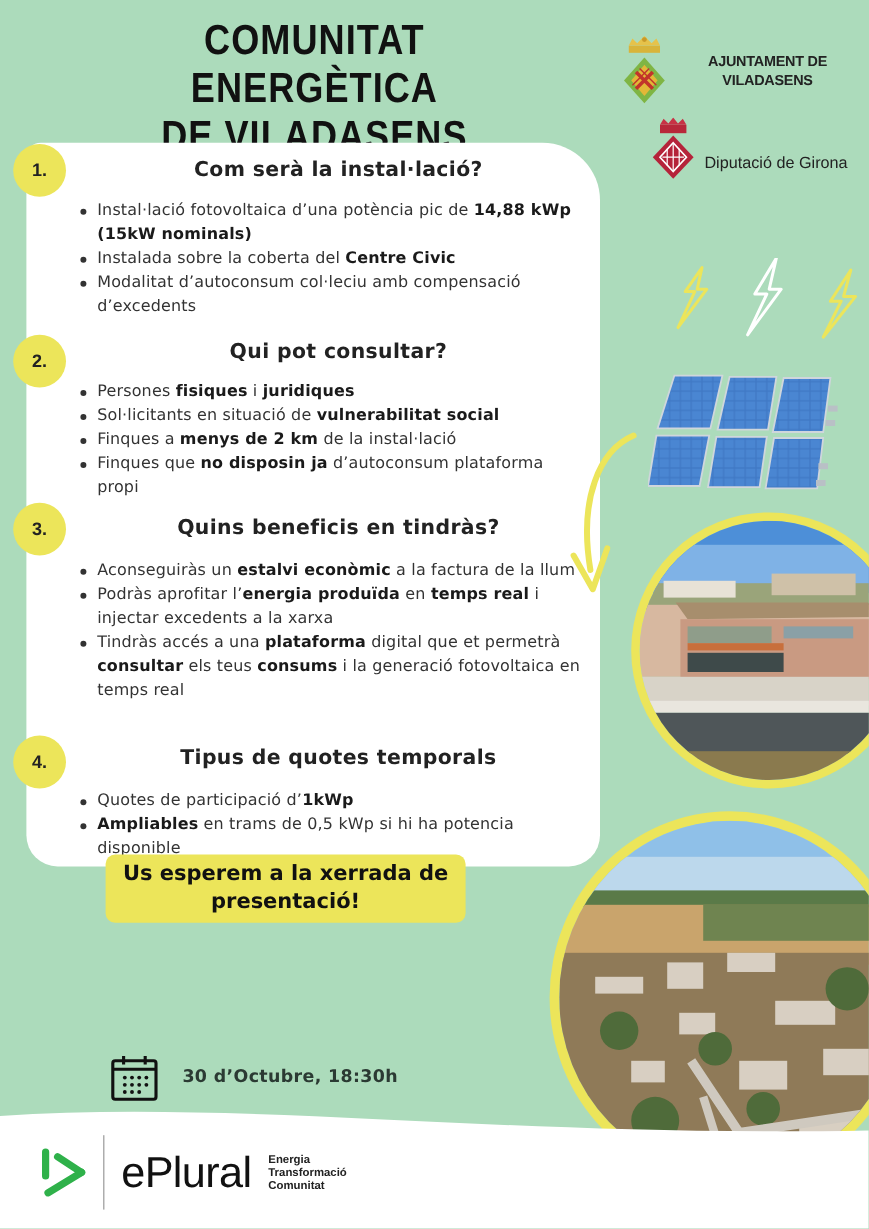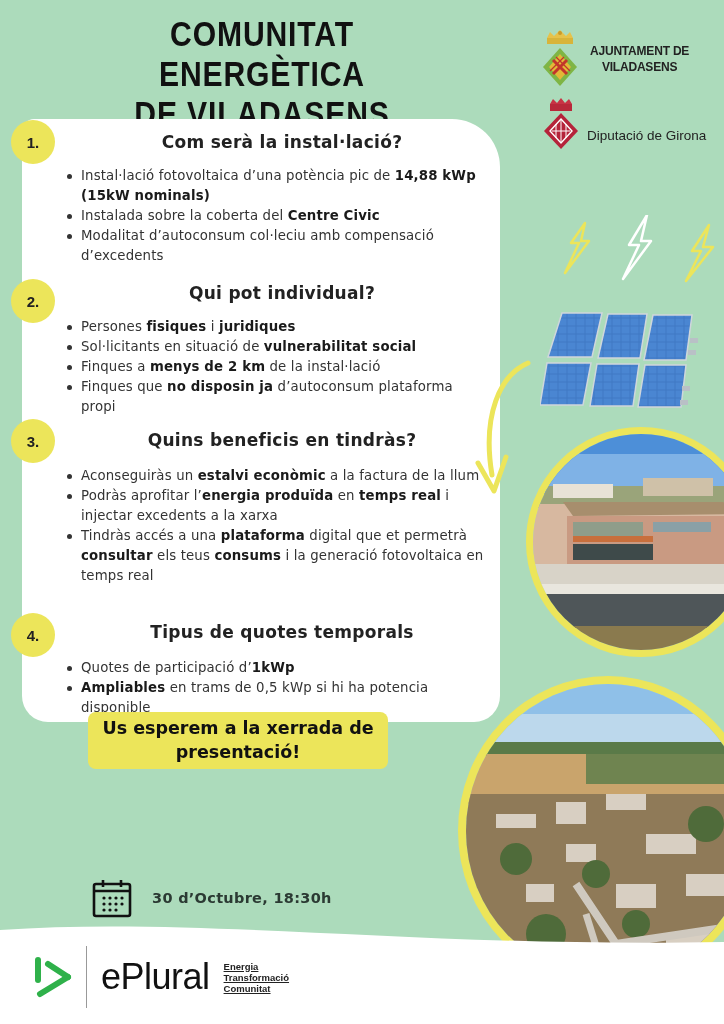--- a/index.html
+++ b/index.html
@@ -21,21 +21,21 @@
     letter-spacing: 1px;
     color: #111;
     transform: scaleX(0.86);
     transform-origin: center top;
     text-transform: uppercase;
   }
   .title span { display: block; font-weight: bold; }
 
   
   .logo-row { position: absolute; display: flex; align-items: center; }
-  .logo-ajunt { left: 542px; top: 30px; }
+  .logo-ajunt { left: 519px; top: 30px; gap: 23px; }
   .logo-dipu { left: 543px; top: 98px; }
   .logo-text-ajunt {
     font-family: "Liberation Sans", sans-serif; font-weight: bold;
     font-size: 12px; line-height: 16px; color: #222; text-align: center;
     margin-left: 12px; letter-spacing: -0.2px;
   }
   .logo-text-dipu {
     font-family: "Liberation Sans", sans-serif;
     font-size: 13.5px; color: #222; margin-left: 8px; margin-top: 22px;
   }
@@ -112,21 +112,21 @@
     position: absolute; left: 0; top: 920px; width: 724px; height: 104px;
   }
   .footer-logo { position: absolute; left: 34px; top: 946px; display: flex; align-items: center; }
   .footer-logo .divider { width: 1px; height: 62px; background: #999; margin: 0 14px 0 14px; }
   .footer-logo .brand {
     font-family: "Liberation Sans", sans-serif; font-size: 36px; color: #111;
     letter-spacing: -0.5px;
   }
   .footer-logo .tagline {
     font-family: "Liberation Sans", sans-serif; font-size: 9.5px; line-height: 11px;
-    color: #222; margin-left: 14px; font-weight: bold; text-decoration: underline;
+    color: #222; margin-left: 14px; font-weight: bold;
   }
 </style>
 </head>
 <body>
 
 <div class="poster">
 
   <h1 class="title">
     <span>COMUNITAT ENERGÈTICA</span>
     <span>DE VILADASENS</span>
@@ -173,21 +173,21 @@
       <div class="sec-title" style="top:13px">Com serà la instal·lació?</div>
       <ul class="bullets" style="top:47px">
         <li><span>Instal·lació fotovoltaica d’una potència pic de </span><b>14,88 kWp (15kW nominals)</b></li>
         <li><span>Instalada sobre la coberta del </span><b>Centre Civic</b></li>
         <li><span>Modalitat d’autoconsum col·leciu amb compensació d’excedents</span></li>
       </ul>
     </div>
 
     <div class="section" style="top:160px">
       <div class="num-badge" style="top:0">2.</div>
-      <div class="sec-title" style="top:4px">Qui pot individual?</div>
+      <div class="sec-title" style="top:4px">Qui pot consultar?</div>
       <ul class="bullets" style="top:38px">
         <li><span>Persones </span><b>fisiques</b><span> i </span><b>juridiques</b></li>
         <li><span>Sol·licitants en situació de </span><b>vulnerabilitat social</b></li>
         <li><span>Finques a </span><b>menys de 2 km</b><span> de la instal·lació</span></li>
         <li><span>Finques que </span><b>no disposin ja</b><span> d’autoconsum plataforma propi</span></li>
       </ul>
     </div>
 
     <div class="section" style="top:300px">
       <div class="num-badge" style="top:0">3.</div>

